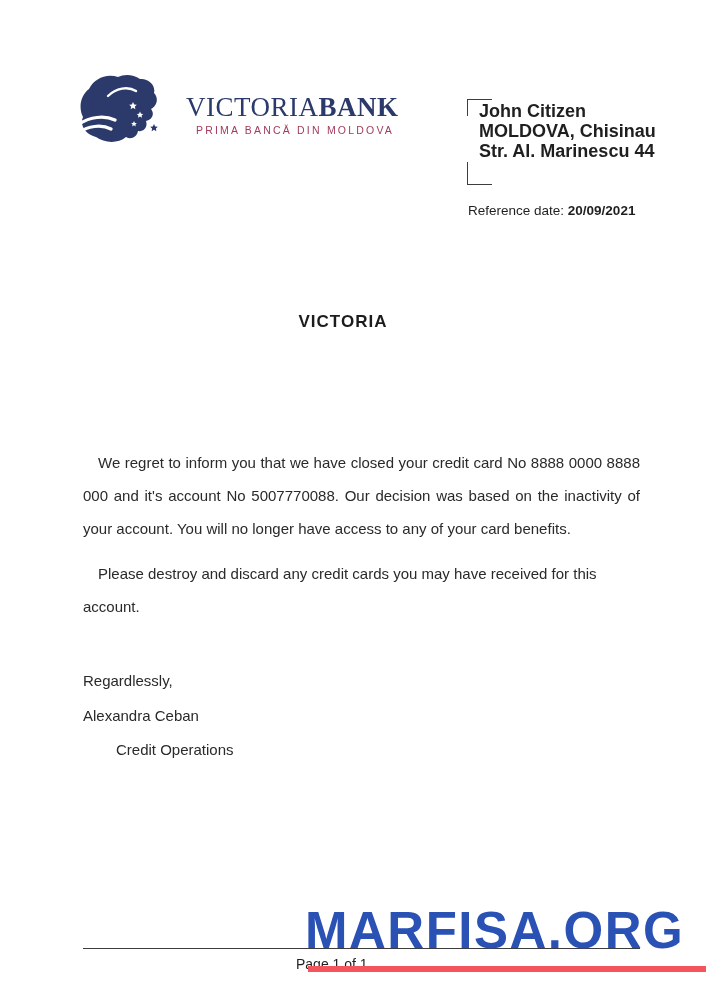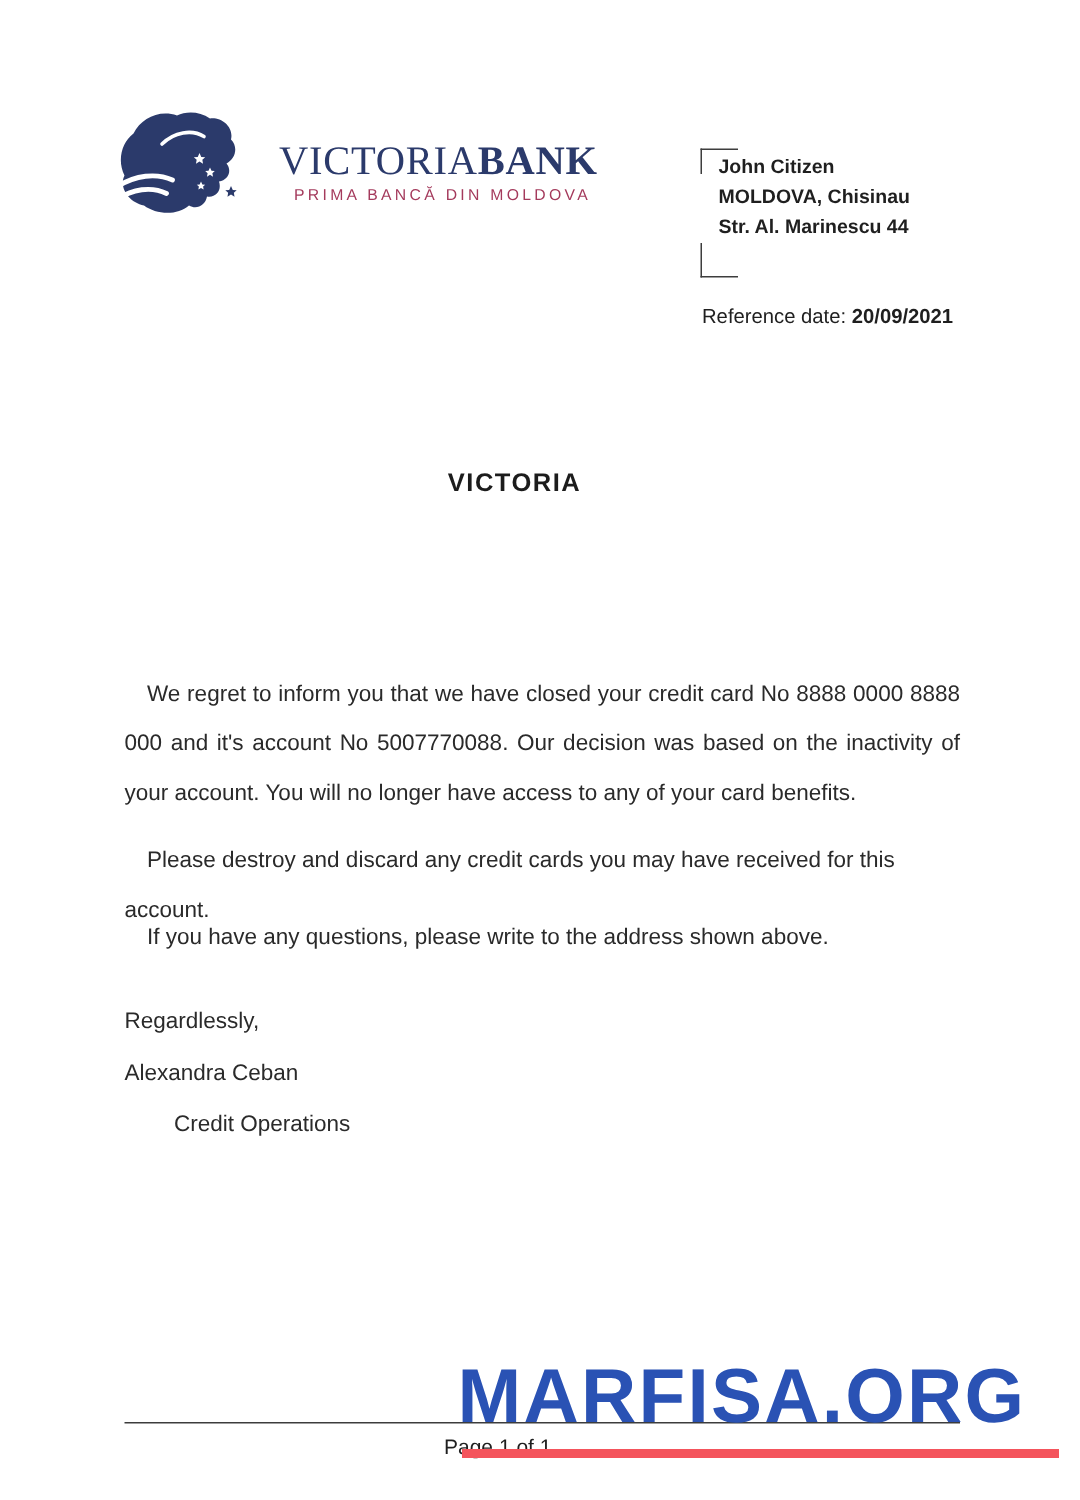--- a/index.html
+++ b/index.html
@@ -36,21 +36,21 @@
     width: 24px; height: 16px;
     border-left: 1.5px solid #3d3d3d; border-top: 1.5px solid #3d3d3d;
   }
   .addr-mark-bottom {
     position: absolute; left: 467px; top: 162px;
     width: 24px; height: 22px;
     border-left: 1.5px solid #3d3d3d; border-bottom: 1.5px solid #3d3d3d;
   }
   .address {
     position: absolute; left: 479px; top: 101px;
-    font-size: 13px; font-weight: bold; line-height: 20px; color: #1f1f1f;
+    font-size: 18px; font-weight: bold; line-height: 20px; color: #1f1f1f;
   }
   .ref-date {
     position: absolute; left: 468px; top: 203px;
     font-size: 13.5px; color: #1f1f1f;
   }
   .ref-date .date { font-weight: bold; }
 
   
   .letter-title {
     position: absolute; left: 83px; top: 312px; width: 520px;
@@ -125,21 +125,20 @@
 
   <div class="ref-date">
     <span>Reference date:</span>
     <span class="date">20/09/2021</span>
   </div>
 
   <div class="letter-title">VICTORIA</div>
 
   <div class="body-text para-1">We regret to inform you that we have closed your credit card No 8888 0000 8888 000 and it's account No 5007770088. Our decision was based on the inactivity of your account. You will no longer have access to any of your card benefits.</div>
   <div class="body-text para-2">Please destroy and discard any credit cards you may have received for this account.</div>
-  <div class="body-text para-3">If you have any questions, please write to the address shown above.</div>
   <div class="body-text closing">Regardlessly,</div>
   <div class="body-text signer-name">Alexandra Ceban</div>
   <div class="body-text signer-title">Credit Operations</div>
 
   <div class="footer-rule"></div>
   <div class="watermark" style="color: rgb(42, 82, 180);">MARFISA.ORG</div>
   <div class="page-indicator">Page 1 of 1</div>
   <div class="watermark-bar" style="background: rgb(244, 84, 92);"></div>
 
 </div>

